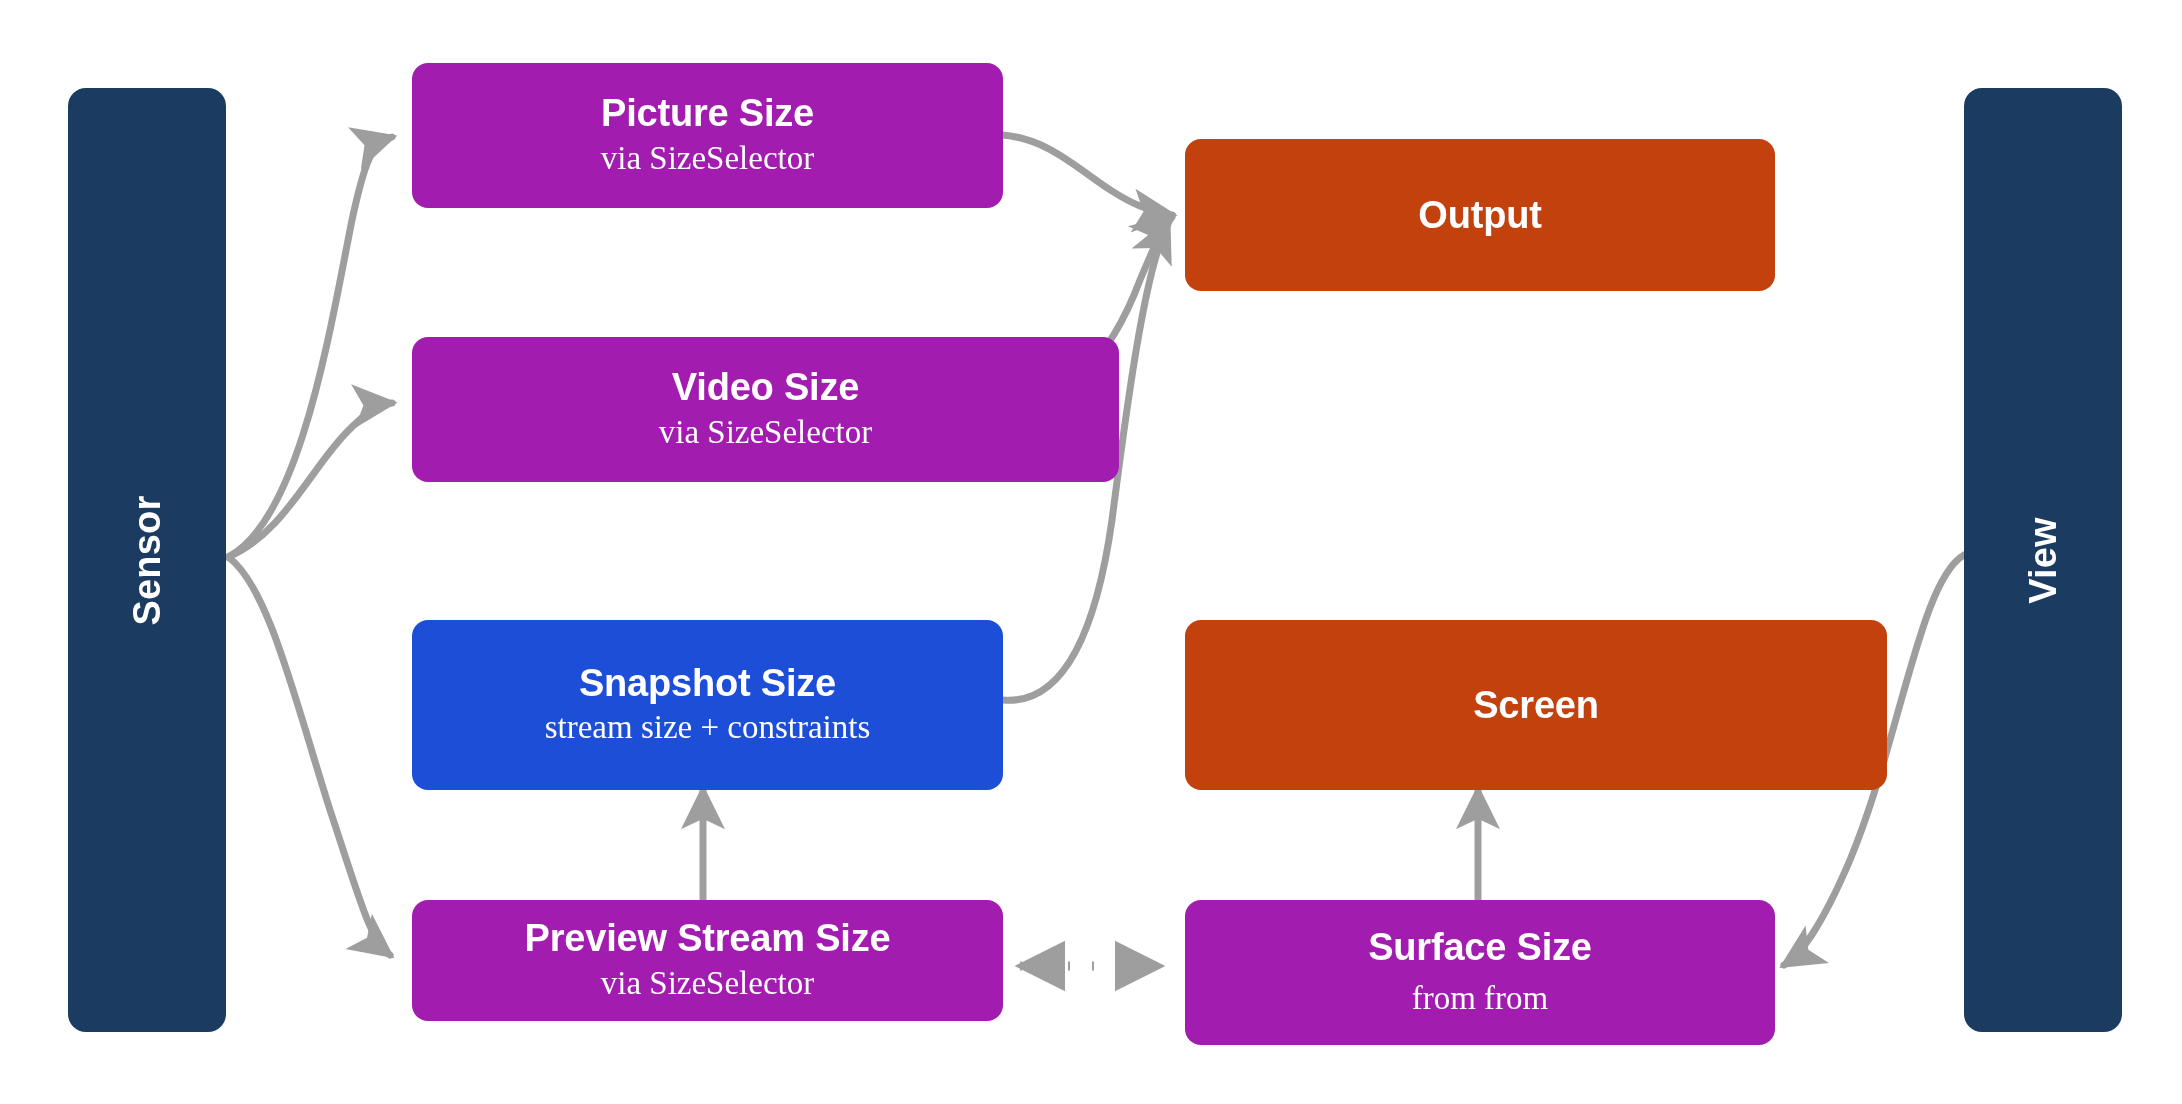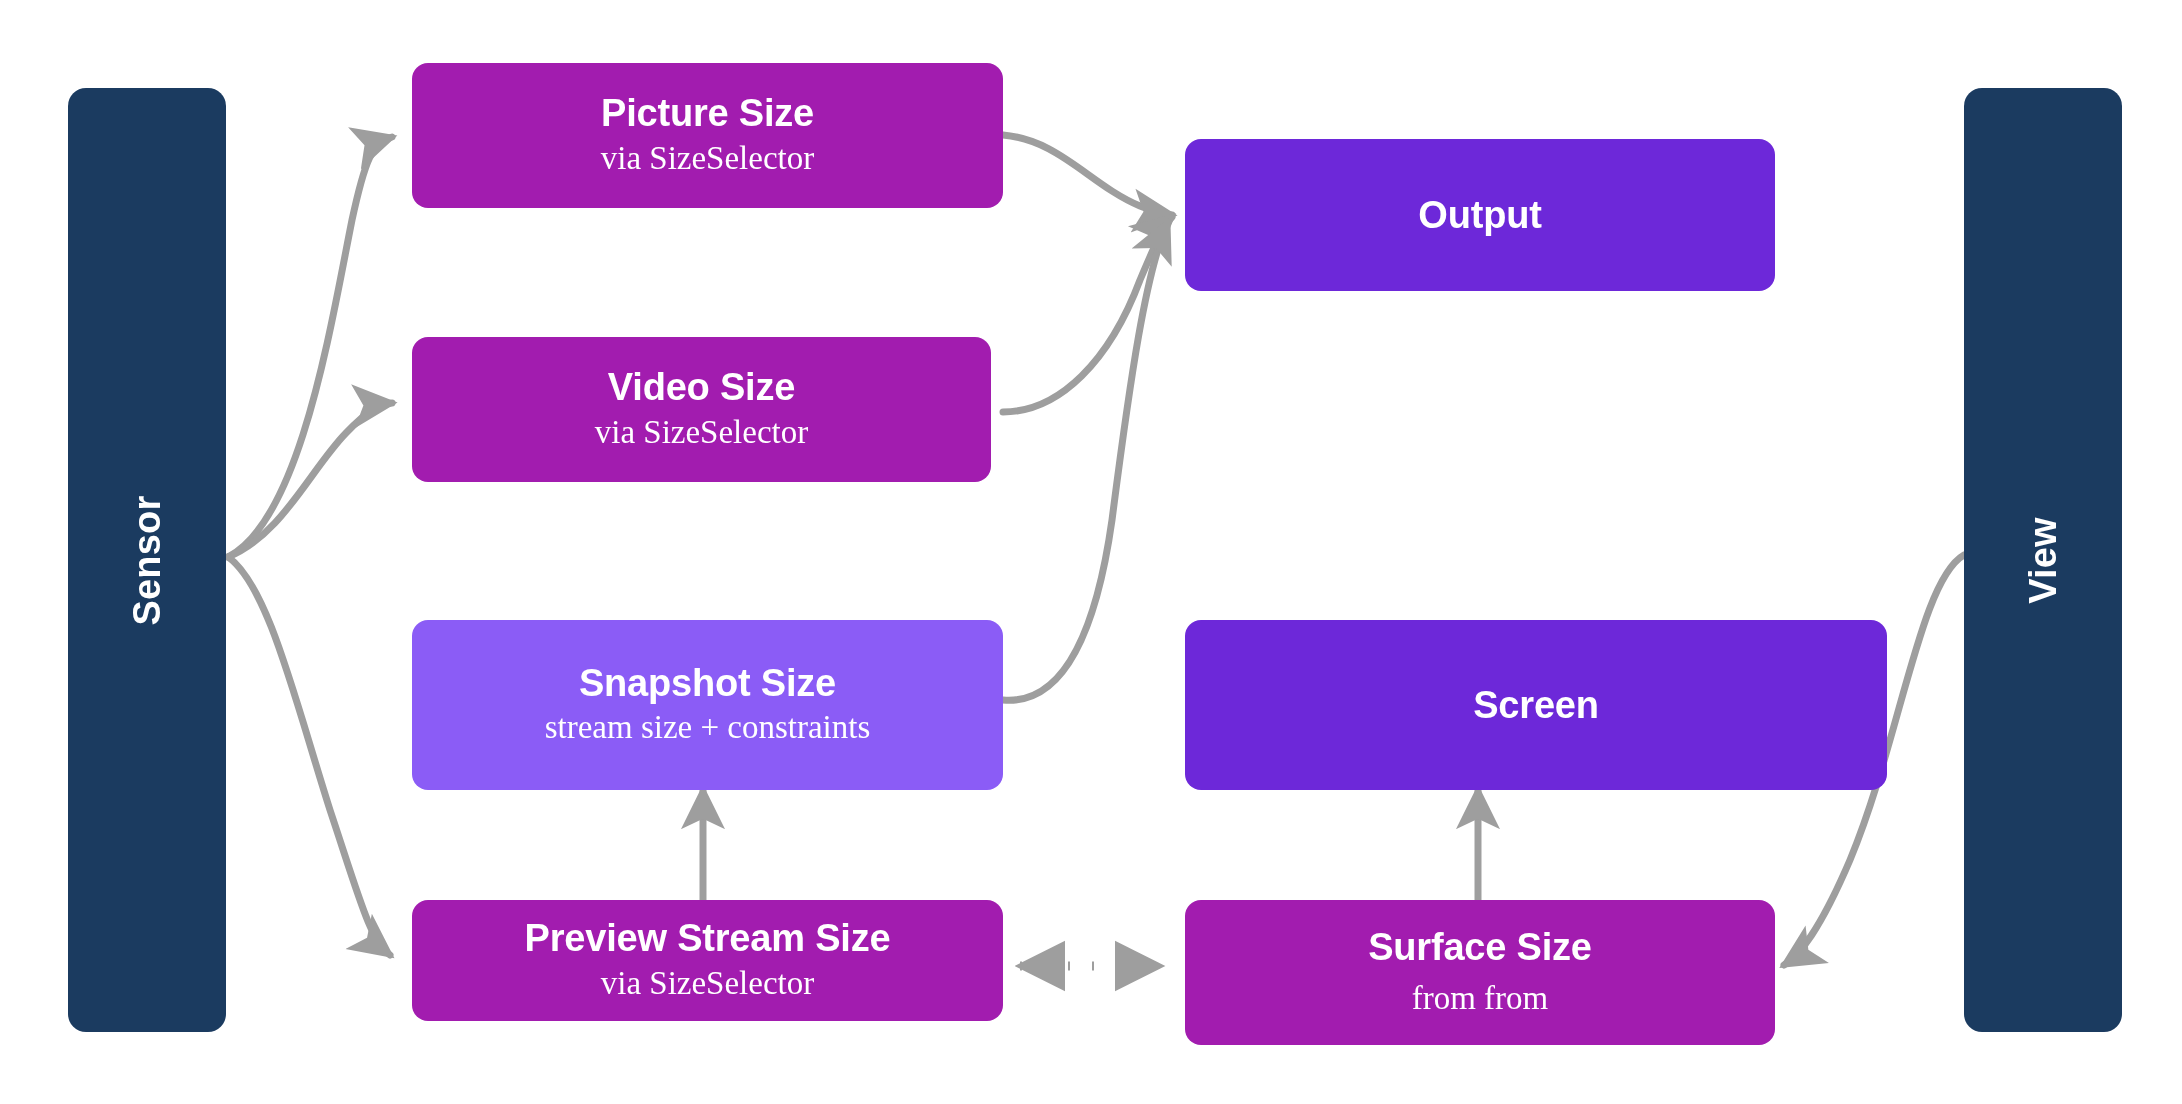--- a/index.html
+++ b/index.html
@@ -61,22 +61,22 @@
   }
   .rail .rail-label {
     color: #ffffff;
     font-weight: bold;
     font-size: 38px;
     white-space: nowrap;
     transform: rotate(-90deg);
     letter-spacing: 0.2px;
   }
   .n-blue   { background: #a21caf; }
-  .n-lblue  { background: #8b5cf6; }
-  .n-red    { background: #6d28d9; }
+  .n-lblue  { background: #1d4ed8; }
+  .n-red    { background: #c2410c; }
 </style>
 </head>
 <body>
 
 <div id="stage">
 
   <svg id="edges" viewBox="0 0 2182 1104">
     <defs>
       <marker id="ah" markerWidth="7" markerHeight="7" refX="5.6" refY="3.5" orient="auto" markerUnits="strokeWidth">
         <path d="M0,0.35 L6.4,3.5 L0,6.65 L1.5,3.5 Z" fill="#9e9e9e"></path>
@@ -121,21 +121,21 @@
 
   <div class="rail" style="left:1964px; top:88px; width:158px; height:944px;">
     <span class="rail-label">View</span>
   </div>
 
   <div class="node n-blue" style="left:412px; top:63px; width:591px; height:145px;">
     <div class="title">Picture Size</div>
     <div class="subtitle">via SizeSelector</div>
   </div>
 
-  <div class="node n-blue" style="left:412px; top:337px; width:579px; height:145px;">
+  <div class="node n-blue" style="left:412px; top:337px; width:707px; height:145px;">
     <div class="title">Video Size</div>
     <div class="subtitle">via SizeSelector</div>
   </div>
 
   <div class="node n-lblue" style="left:412px; top:620px; width:591px; height:170px;">
     <div class="title">Snapshot Size</div>
     <div class="subtitle">stream size + constraints</div>
   </div>
 
   <div class="node n-blue" style="left:412px; top:900px; width:591px; height:121px;">

